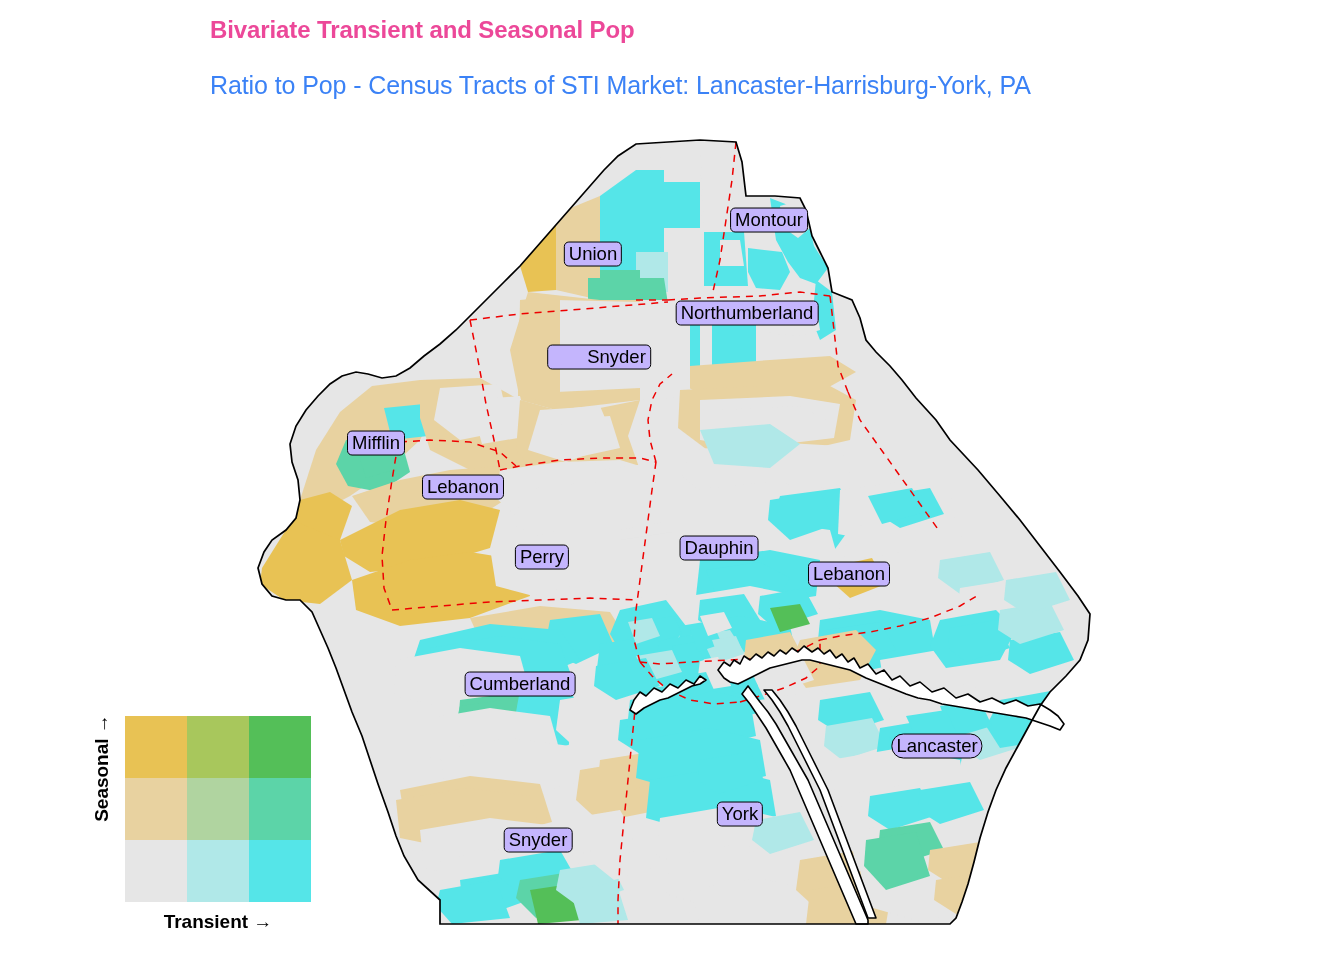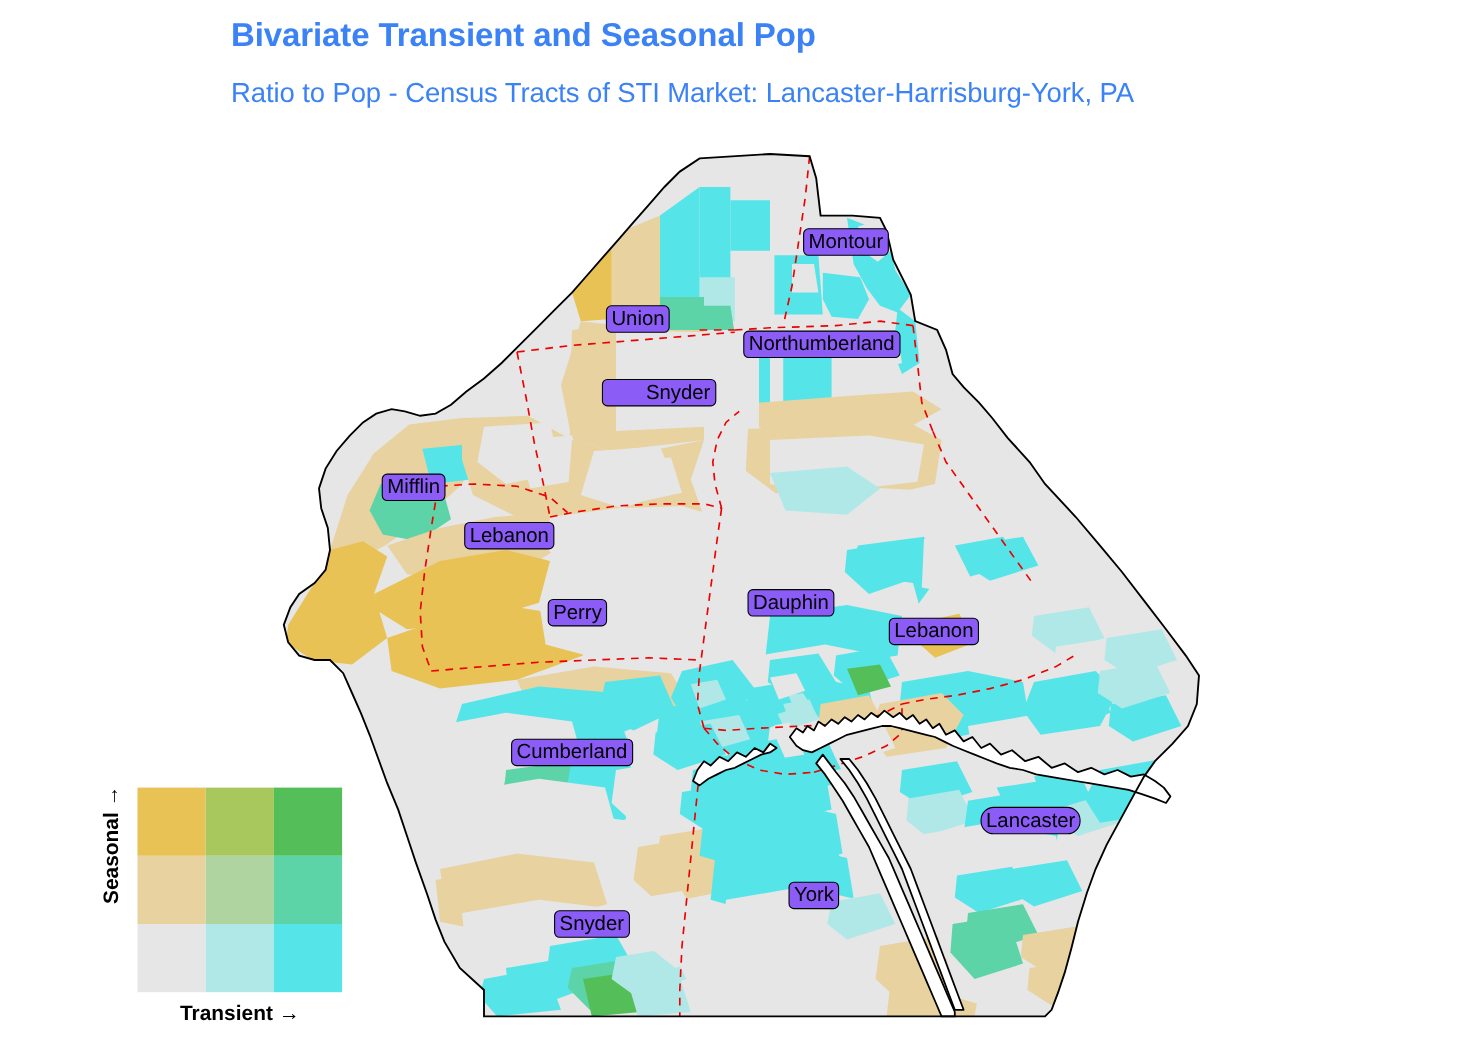--- a/index.html
+++ b/index.html
@@ -18,23 +18,23 @@
   .title-block {
     position: absolute;
     left: 0;
     top: 0;
     width: 1344px;
   }
   .main-title {
     position: absolute;
     left: 210px;
     top: 16px;
-    font-size: 30px;
+    font-size: 24px;
     font-weight: bold;
-    color: #3b82f6;
+    color: #ec4899;
     white-space: nowrap;
     letter-spacing: -0.1px;
   }
   .sub-title {
     position: absolute;
     left: 210px;
     top: 71px;
     font-size: 25px;
     font-weight: normal;
     color: #3b82f6;
@@ -92,21 +92,21 @@
     font-size: 19px;
     font-weight: bold;
     color: #000000;
     white-space: nowrap;
   }
 
   .county-label {
     position: absolute;
     font-size: 18.5px;
     color: #000000;
-    background: #8b5cf6;
+    background: #c4b5fd;
     border: 1.4px solid #000000;
     border-radius: 5px;
     padding: 1px 4px 2px 4px;
     white-space: nowrap;
     line-height: 1.08;
     transform: translate(-50%, -50%);
   }
 </style>
 </head>
 <body>
@@ -417,25 +417,25 @@
     <div class="legend-cell" style="background: rgb(230, 230, 230);"></div>
     <div class="legend-cell" style="background: rgb(176, 232, 232);"></div>
     <div class="legend-cell" style="background: rgb(85, 229, 232);"></div>
   </div>
   <div class="legend-y-label">Seasonal →</div>
   <div class="legend-x-label">Transient →</div>
 </div>
 
 <div id="county-labels">
     <div class="county-label" style="left: 769px; top: 220px;">Montour</div>
-    <div class="county-label" style="left: 580px; top: 254px; margin-top: 36px;">Union</div>
+    <div class="county-label" style="left: 593px; top: 254px;">Union</div>
     <div class="county-label" style="left: 747px; top: 313px;">Northumberland</div>
     <div class="county-label" style="left: 599px; top: 357px; padding-left: 39px;">Snyder</div>
     <div class="county-label" style="left: 376px; top: 443px;">Mifflin</div>
     <div class="county-label" style="left: 463px; top: 487px;">Lebanon</div>
-    <div class="county-label" style="left: 525px; top: 557px;">Perry</div>
+    <div class="county-label" style="left: 542px; top: 557px;">Perry</div>
     <div class="county-label" style="left: 719px; top: 548px;">Dauphin</div>
     <div class="county-label" style="left: 849px; top: 574px;">Lebanon</div>
     <div class="county-label" style="left: 520px; top: 684px;">Cumberland</div>
     <div class="county-label" style="left: 937px; top: 746px; border-radius: 12px;">Lancaster</div>
     <div class="county-label" style="left: 740px; top: 814px;">York</div>
     <div class="county-label" style="left: 538px; top: 840px;">Snyder</div>
   </div>
 
 </body></html>

